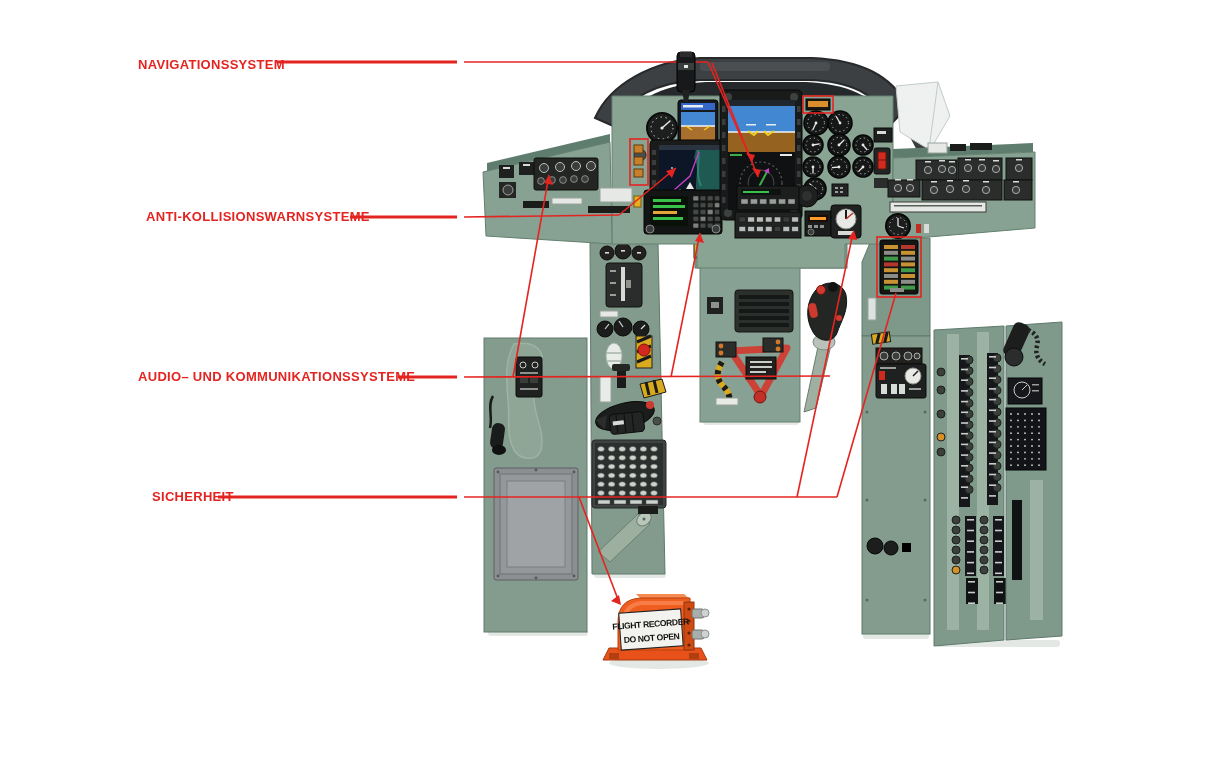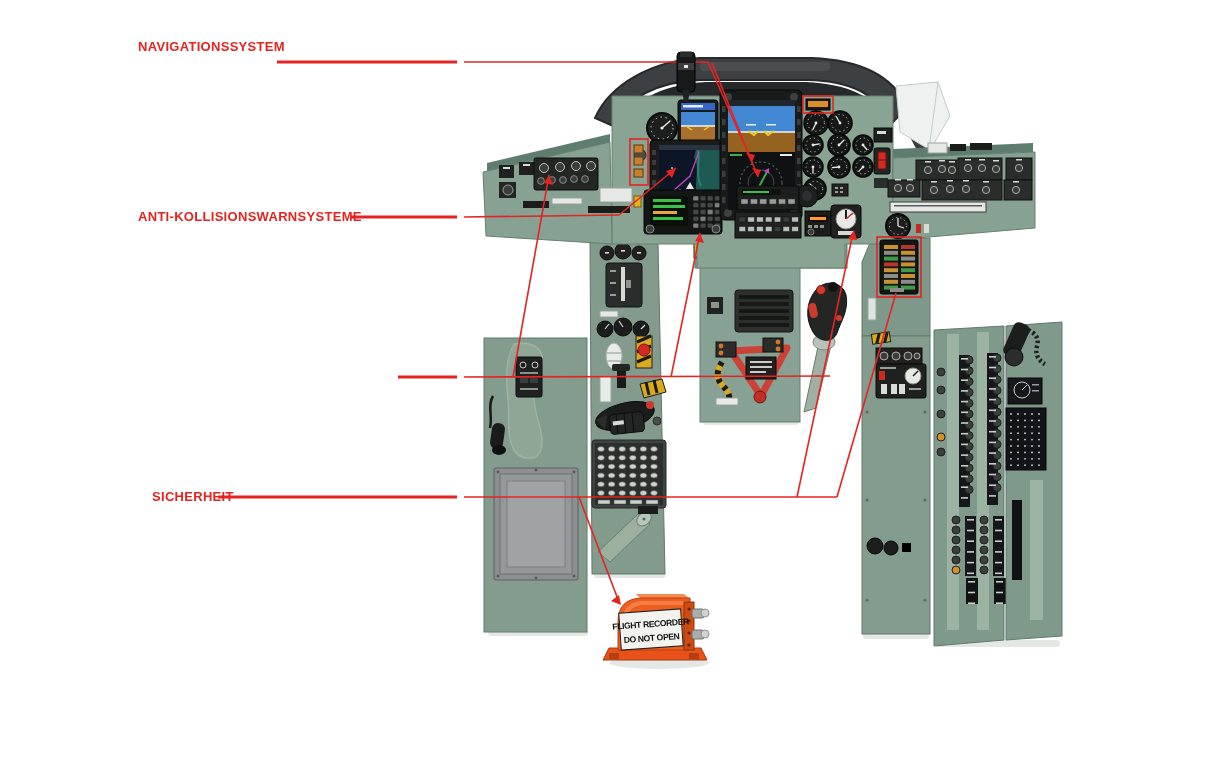--- a/index.html
+++ b/index.html
@@ -869,16 +869,17 @@
 
   <g>
     <rect x="677" y="52" width="18" height="40" rx="4" fill="#17191b" stroke="#000"></rect>
     <rect x="680" y="52" width="12" height="5" fill="#2a2d2b"></rect>
     <rect x="678" y="63" width="16" height="7" fill="#3a3e3c"></rect>
     <rect x="684" y="65" width="4" height="3" fill="#e8e8e8"></rect>
     <polygon points="682,90 690,90 688,102 684,102" fill="#1f2221"></polygon>
   </g>
 </svg>
 
-<div class="callout" style="left:138px;top:40px">NAVIGATIONSSYSTEM</div>
-<div class="callout" style="left:138px;top:210px">ANTI-KOLLISIONSWARNSYSTEME</div>
+<div class="callout" style="left:138px;top:58px">NAVIGATIONSSYSTEM</div>
+<div class="callout" style="left:146px;top:210px">ANTI-KOLLISIONSWARNSYSTEME</div>
+<div class="callout" style="left:138px;top:370px">AUDIO– UND KOMMUNIKATIONSSYSTEME</div>
 <div class="callout" style="left:152px;top:490px">SICHERHEIT</div>
 </div>
 
 </body></html>

